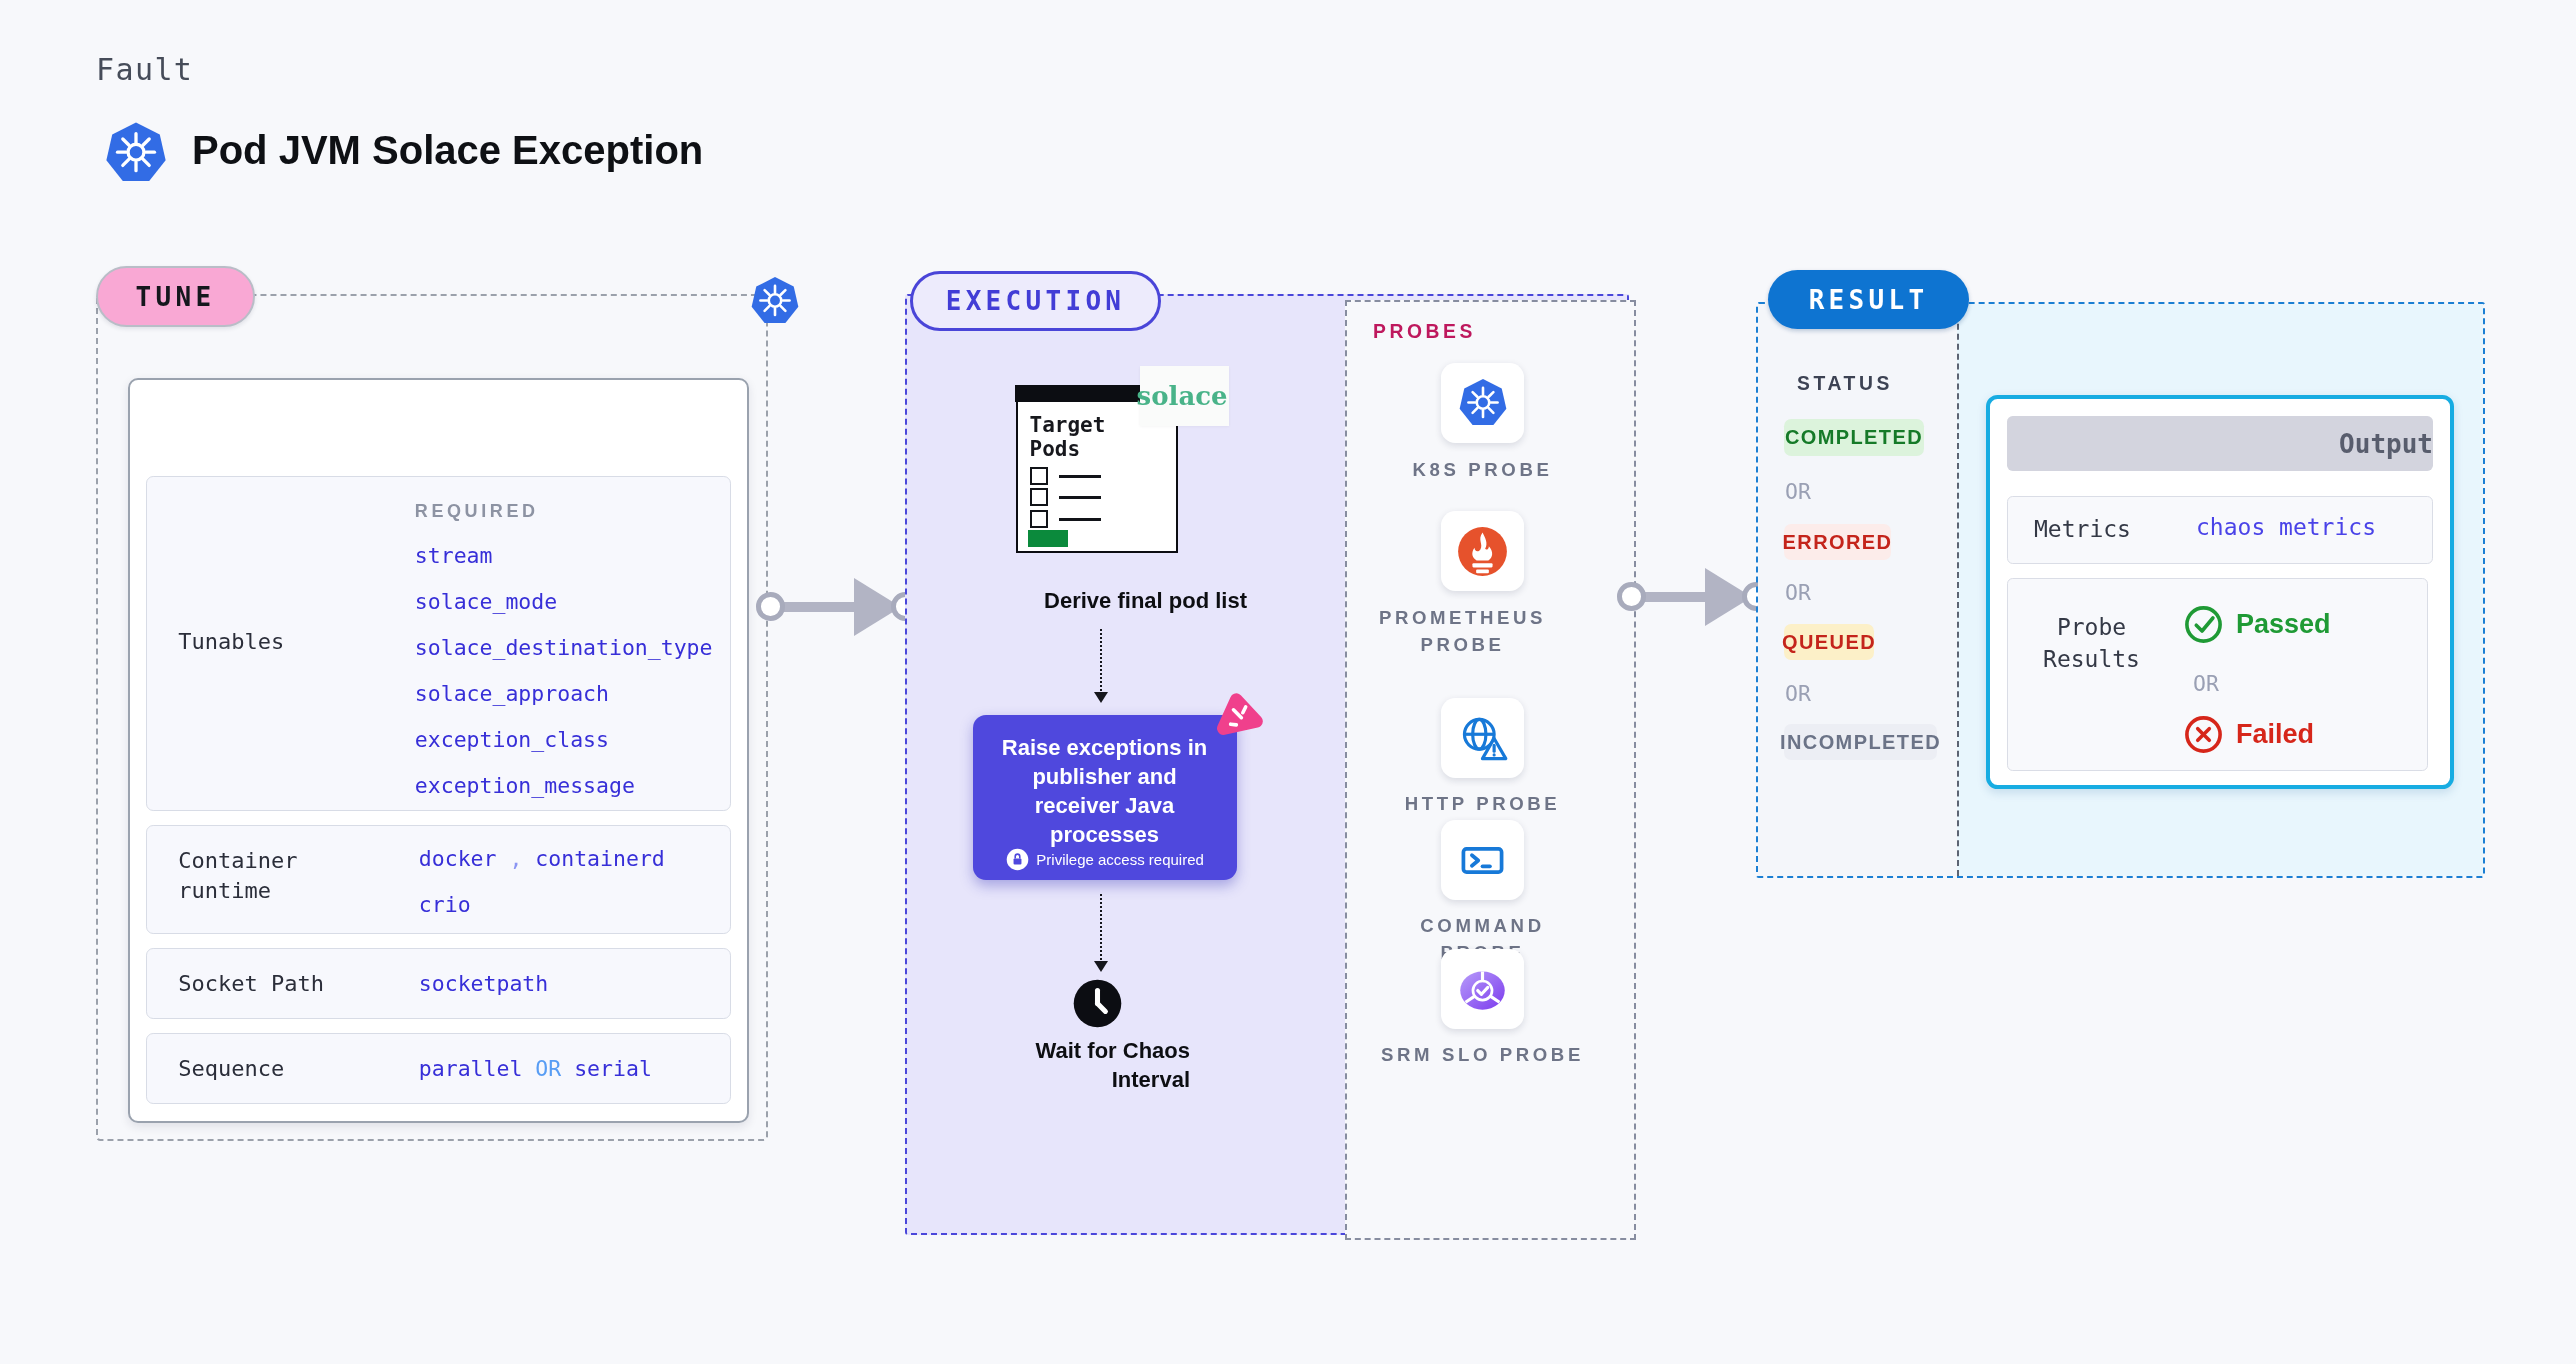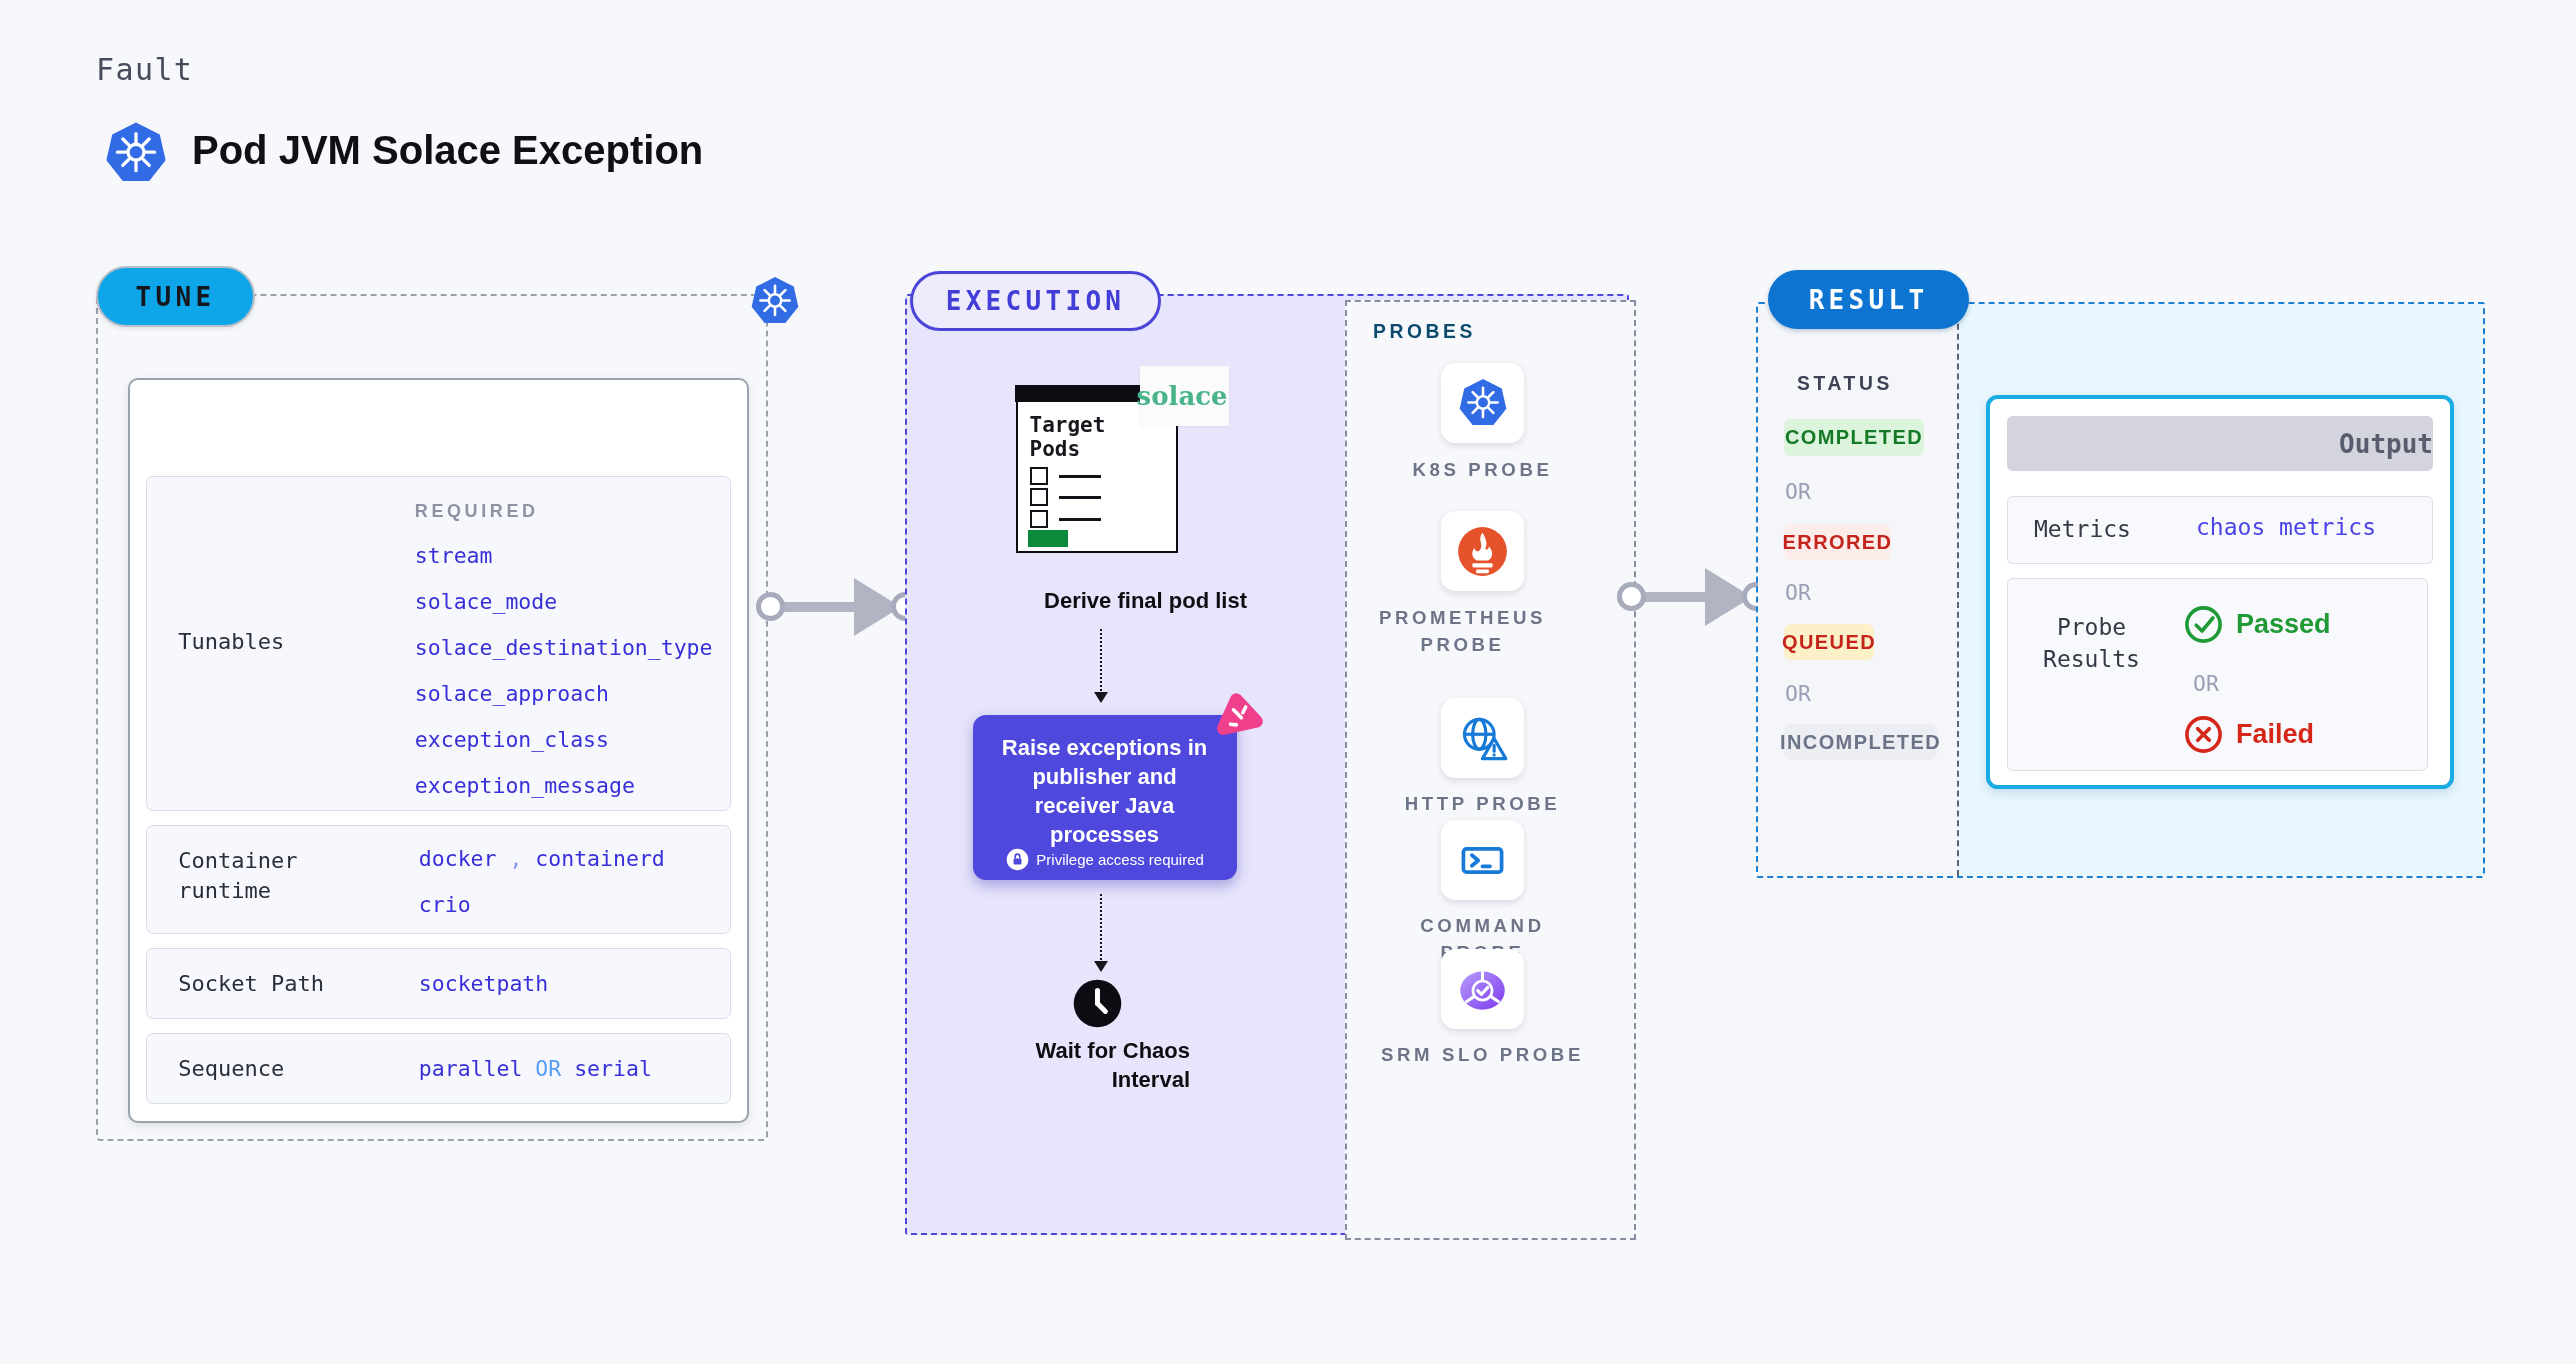--- a/index.html
+++ b/index.html
@@ -7,21 +7,21 @@
   #canvas{position:relative;width:2576px;height:1365px;background:#f7f8fb;overflow:hidden;}
   .abs{position:absolute;}
   .mono{font-family:"DejaVu Sans Mono",monospace;}
   .sans{font-family:"Liberation Sans",sans-serif;}
   .serif{font-family:"DejaVu Serif",serif;}
   .center{display:flex;align-items:center;justify-content:flex-end;}
 
   
   .pill{border-radius:34px;display:flex;align-items:center;justify-content:center;
         font-family:"DejaVu Sans Mono",monospace;font-weight:bold;font-size:26px;letter-spacing:4.3px;}
-  .pill-tune{background:#0ea5e9;border:2.9px solid #b9bdc7;color:#15171d;box-shadow:0 2.1px 4.3px rgba(30,34,60,.10);}
+  .pill-tune{background:#f9a8d4;border:2.9px solid #b9bdc7;color:#15171d;box-shadow:0 2.1px 4.3px rgba(30,34,60,.10);}
   .pill-exec{background:#edebfc;border:3.6px solid #4a45d8;color:#423dd6;}
   .pill-result{background:#0e74d1;color:#ffffff;box-shadow:0 2.1px 4.3px rgba(10,60,120,.25);}
 
   
   .box-tune{border:2.9px dashed #9ba1ab;border-radius:4.3px;}
   .box-exec{border:2.9px dashed #4a47da;border-radius:2.9px;background:#e7e5fb;}
   .box-probes{border:2.1px dashed #878da0;background:#f7f8fb;}
   .box-result{border:2.9px dashed #1b7fd3;border-radius:2.9px;}
 
   
@@ -29,21 +29,21 @@
   .card-header{background:#d9dae3;border:0.7px solid #bcbfce;border-radius:5.7px;
                font-family:"DejaVu Sans Mono",monospace;font-weight:bold;font-size:25px;color:#2b2e3a;}
   .row-box{background:#f7f8fd;border:1.4px solid #d8dce6;border-radius:7.2px;}
   .row-label{font-family:"DejaVu Sans Mono",monospace;font-size:22px;color:#2b2e3a;white-space:pre-line;line-height:30px;}
   .val{font-family:"DejaVu Sans Mono",monospace;font-size:21.5px;color:#372fd8;}
   .val-sep{color:#8b95f3;}
   .val-or{color:#589df4;}
   .required{font-size:18px;letter-spacing:3.6px;color:#8d93a3;font-weight:bold;}
 
   
-  .section-label{font-weight:bold;letter-spacing:3.6px;color:#0c4a6e;}
+  .section-label{font-weight:bold;letter-spacing:3.6px;color:#be185d;}
 
   
   .probe-card{background:#ffffff;border-radius:14.3px;box-shadow:0 2.9px 7.2px rgba(20,24,60,.12);
               display:flex;align-items:center;justify-content:center;}
   .probe-label{font-weight:bold;font-size:18.6px;letter-spacing:3.6px;color:#6e7487;line-height:27px;text-align:center;}
 
   
   .badge{border-radius:7.2px;display:flex;align-items:center;justify-content:center;
          font-weight:bold;font-size:20px;letter-spacing:1.4px;}
   .badge-completed{background:#dcf3dc;color:#157a28;}

